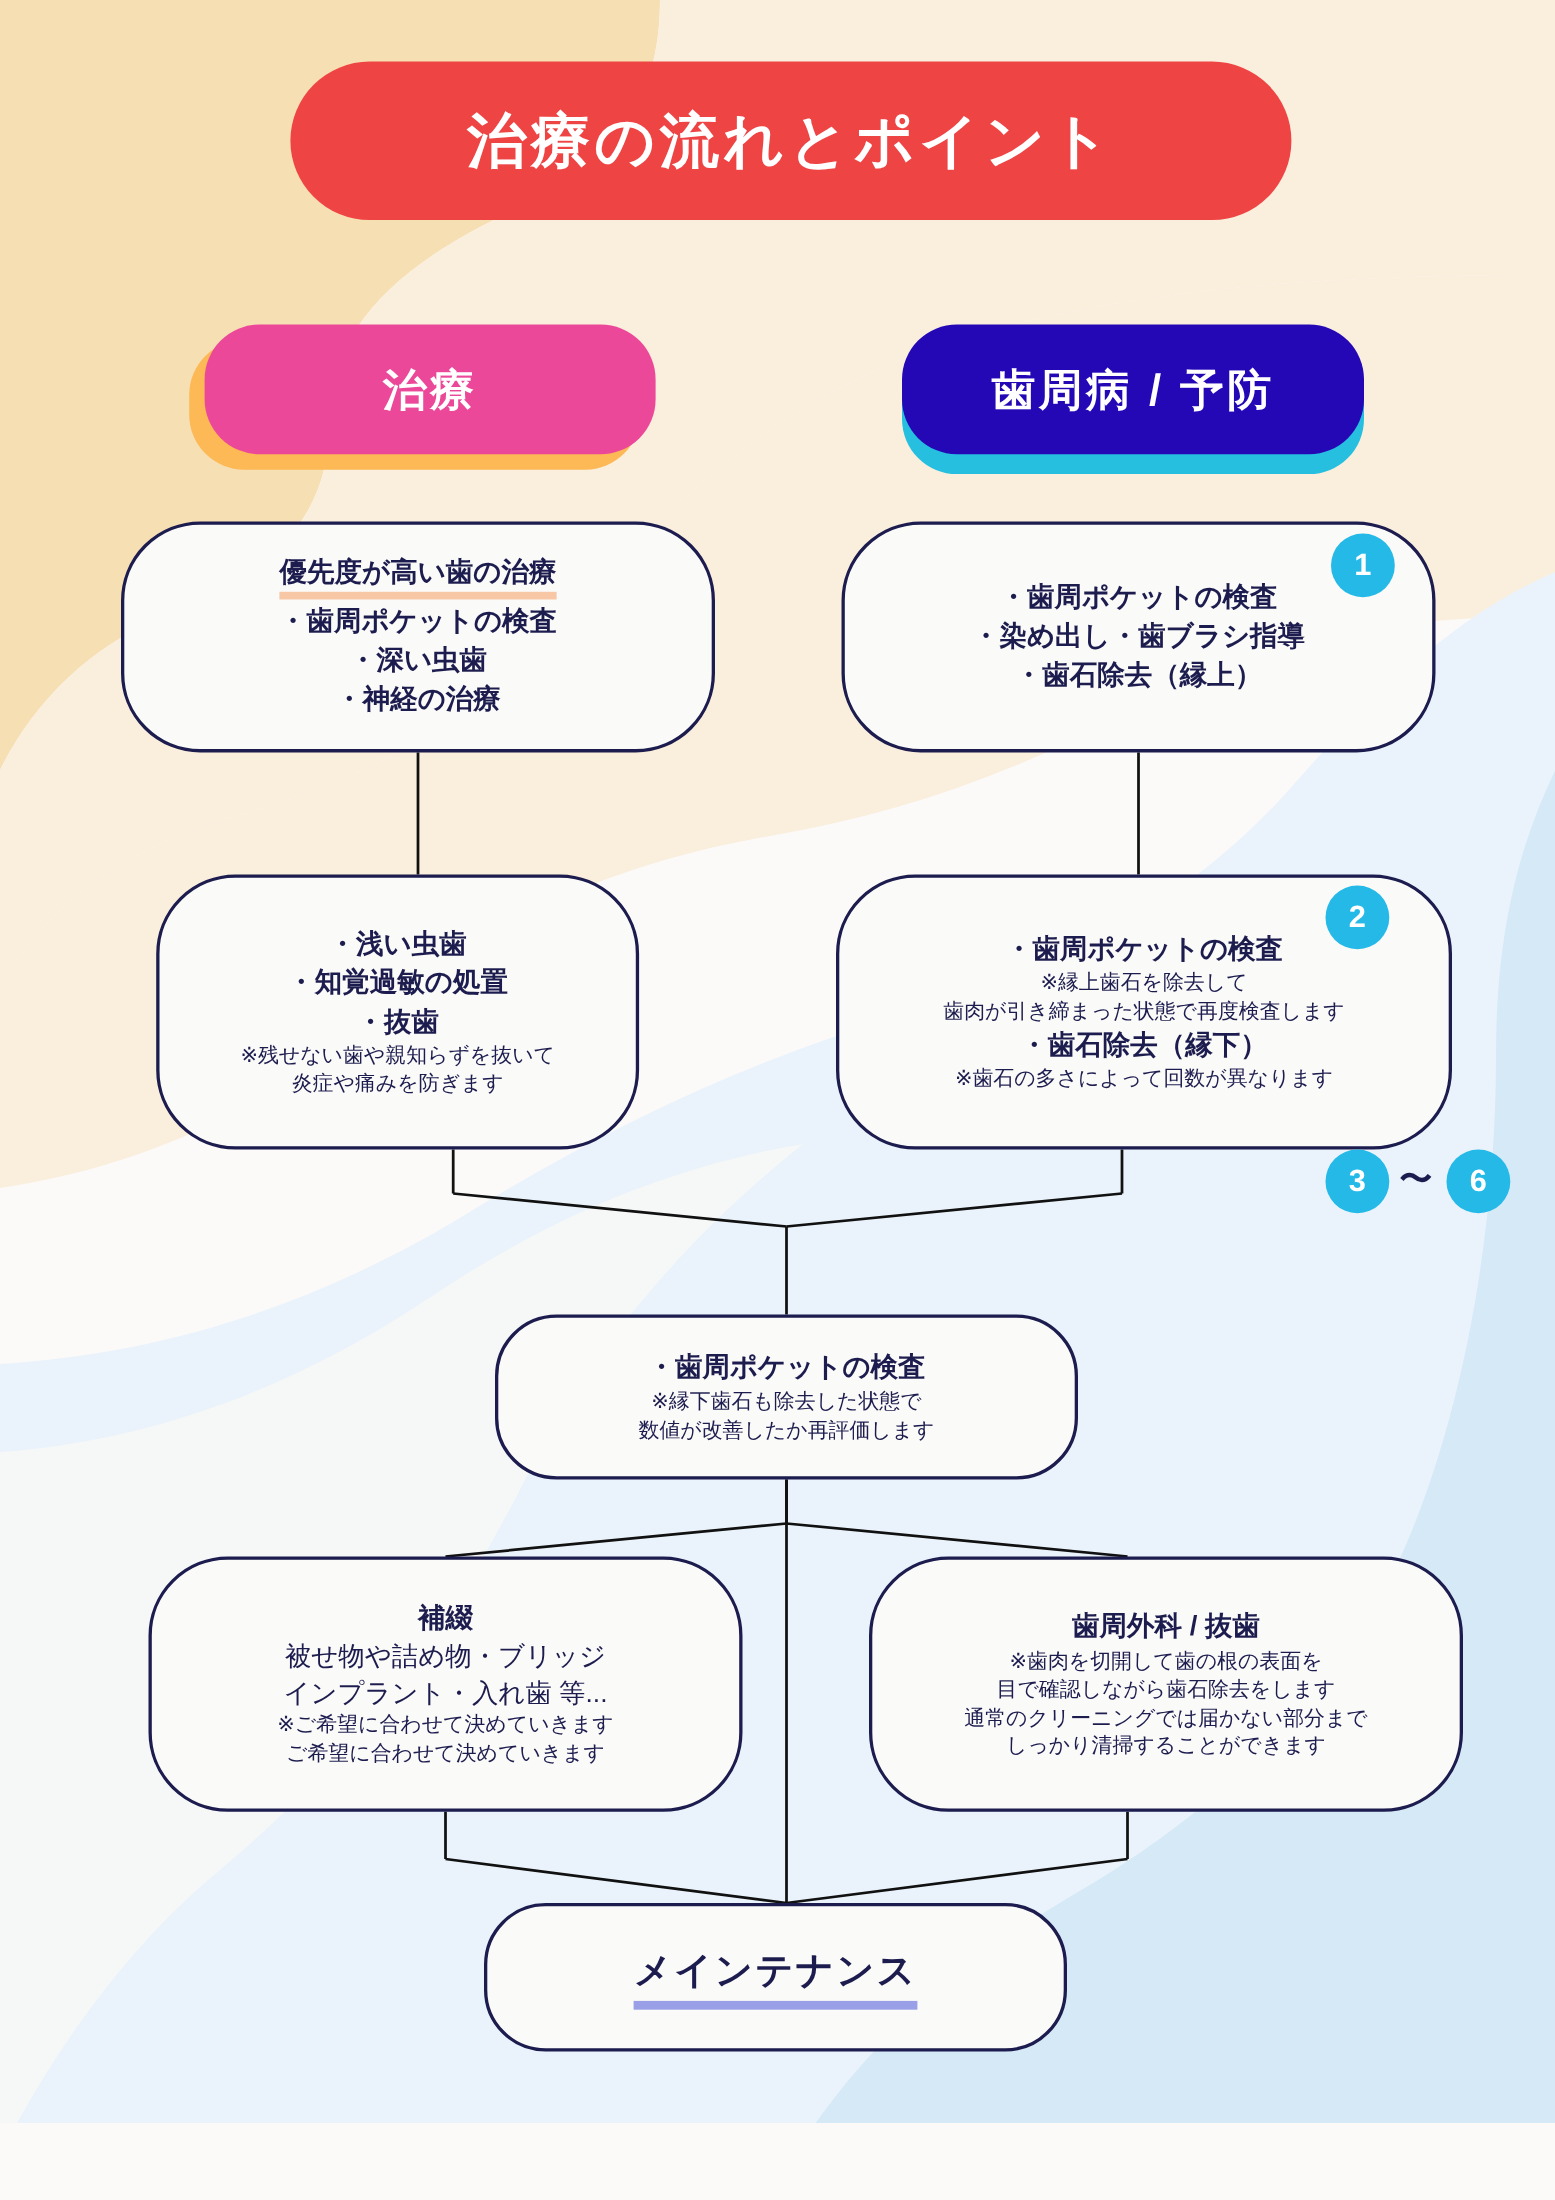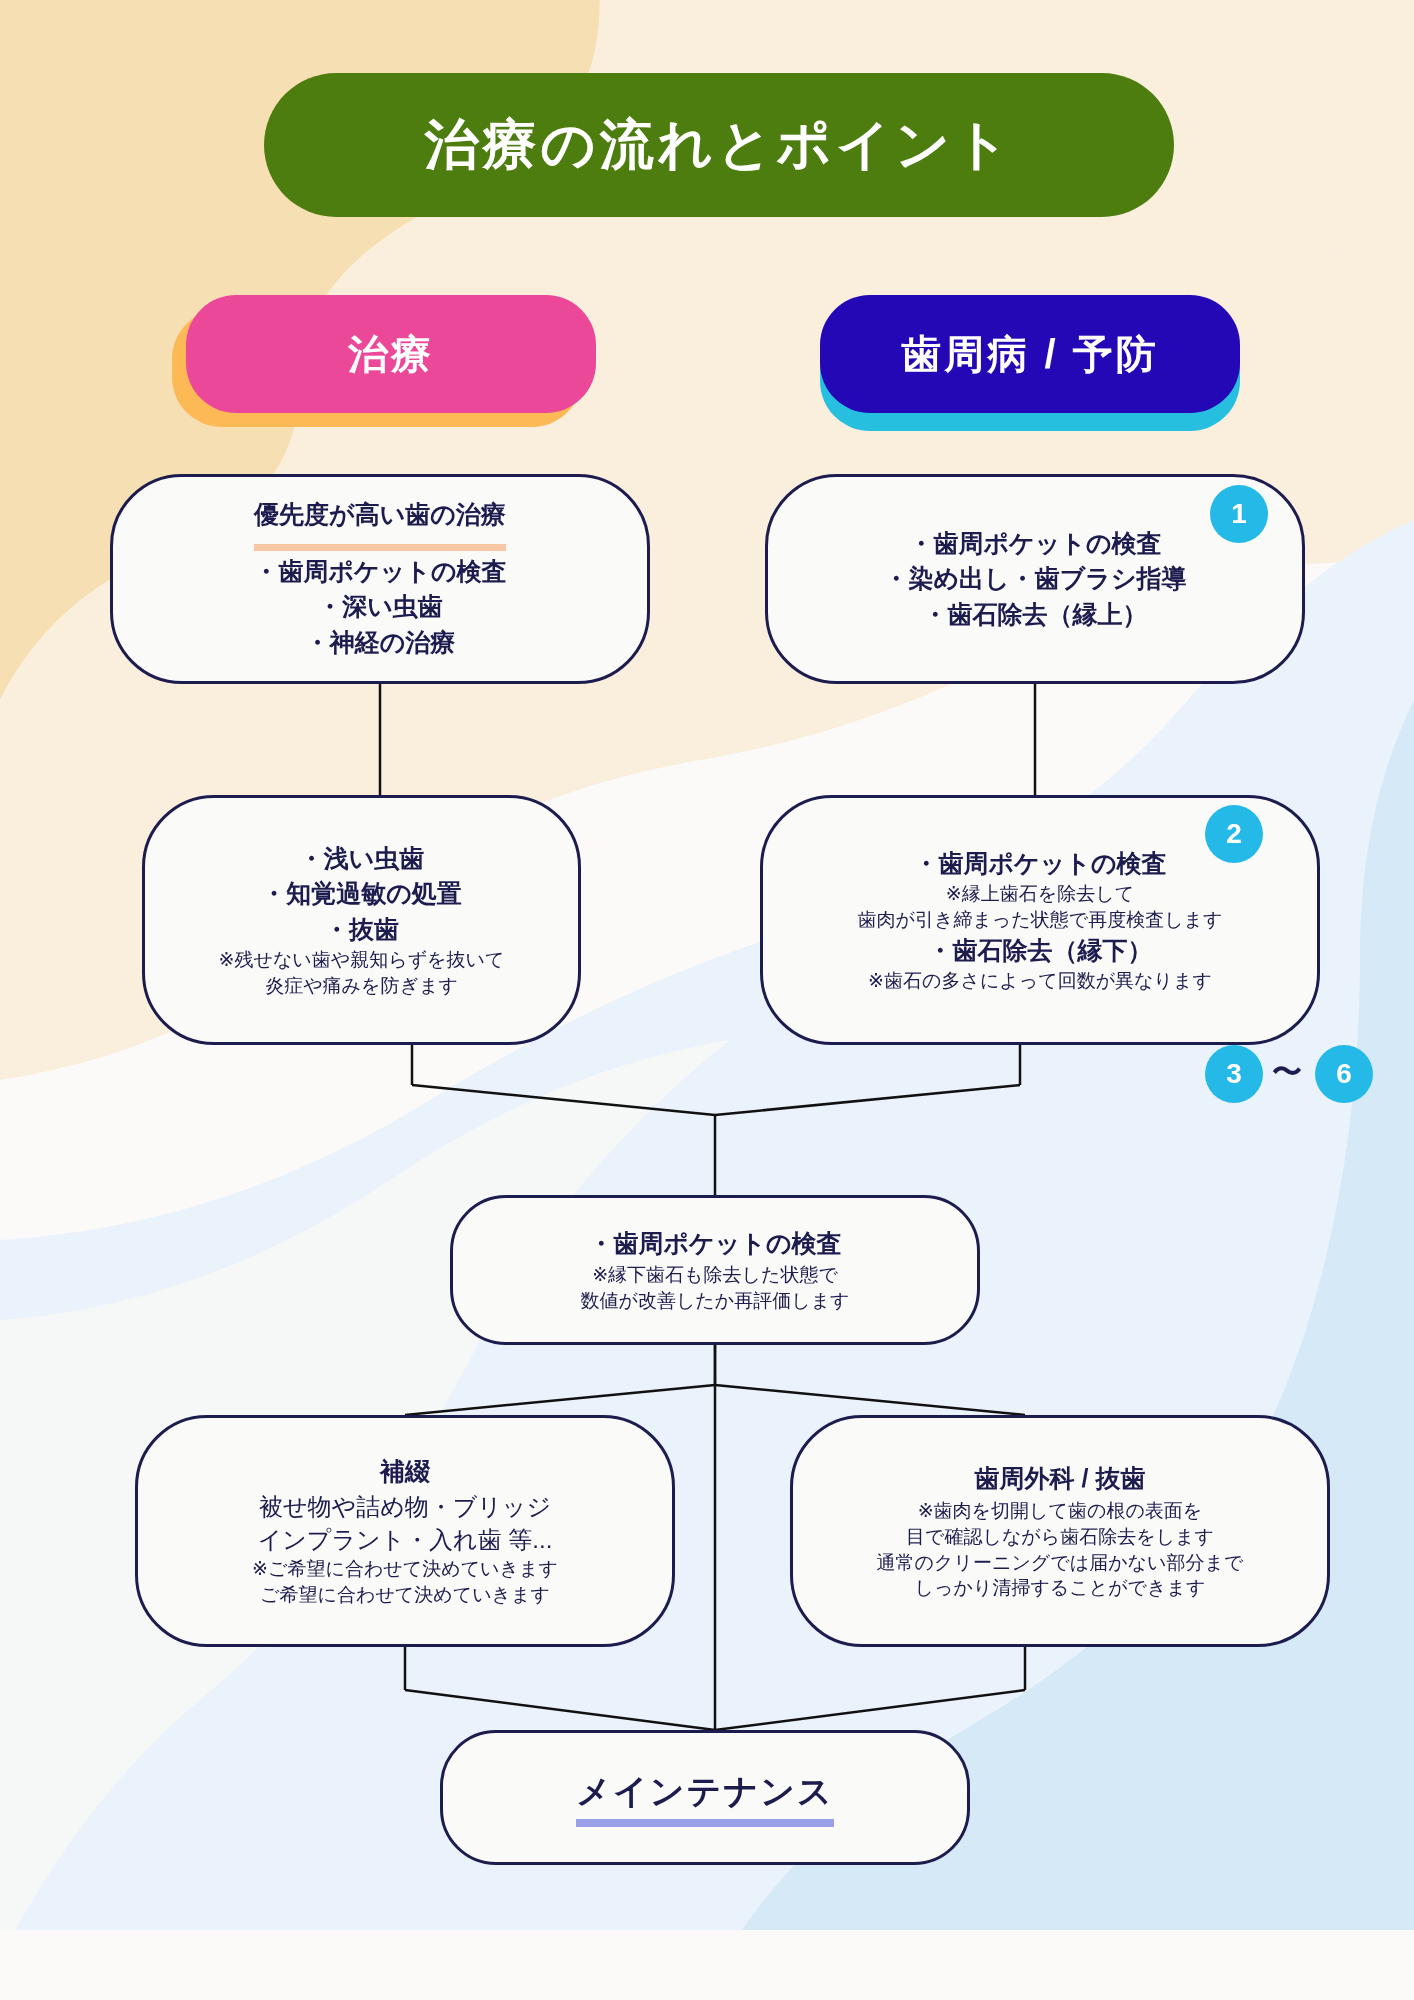--- a/index.html
+++ b/index.html
@@ -10,22 +10,22 @@
     position:relative;
     overflow:hidden;
   }
   
   #bg { position:absolute; inset:0; width:1414px; height:2000px; z-index:0; }
   #lines { position:absolute; inset:0; width:1414px; height:2000px; z-index:1; }
 
   
   .title-banner{
     position:absolute; left:264px; top:56px; width:910px; height:144px;
-    background:#4d7c0f; border-radius:72px;
-    display:flex; align-items:center; justify-content:center; z-index:3;margin-top:17px;
+    background:#ef4444; border-radius:72px;
+    display:flex; align-items:center; justify-content:center; z-index:3;
   }
   .title-banner .t{
     color:#ffffff; font-size:54px; font-weight:bold; letter-spacing:4px;
     white-space:nowrap;
   }
 
   
   .pill-wrap{ position:absolute; z-index:3; }
   .pill{
     position:relative; border-radius:50px;
@@ -53,21 +53,21 @@
     display:flex; flex-direction:column; align-items:center; justify-content:center;
     text-align:center;
     color:#1d1c4f;
   }
   .box .hl{
     font-size:25px; font-weight:bold; line-height:1.34;
     padding-bottom:2px;
   }
   .box .hl.ul-orange{
     border-bottom:7px solid #f7c7a6;
-    display:inline-block; padding-bottom:12px; margin-bottom:3px;
+    display:inline-block; padding-bottom:0; margin-bottom:3px;
   }
   .box .bl{ font-size:25px; font-weight:bold; line-height:1.42; }
   .box .note{ font-size:19px; font-weight:normal; line-height:1.36; }
   .box .ttl{ font-size:25px; font-weight:bold; line-height:1.4; margin-bottom:2px; }
   .box .mt{ font-size:34px; font-weight:bold; letter-spacing:2px;font-family:Liberation Serif, serif; }
   .box .mt.ul-purple{
     border-bottom:8px solid #9aa0e8;
     display:inline-block; padding-bottom:4px;
   }
 

